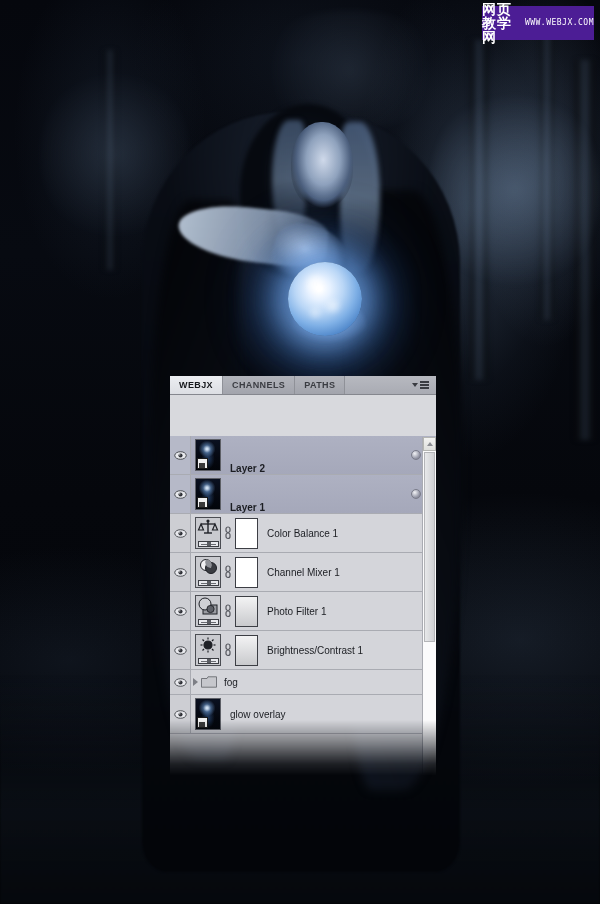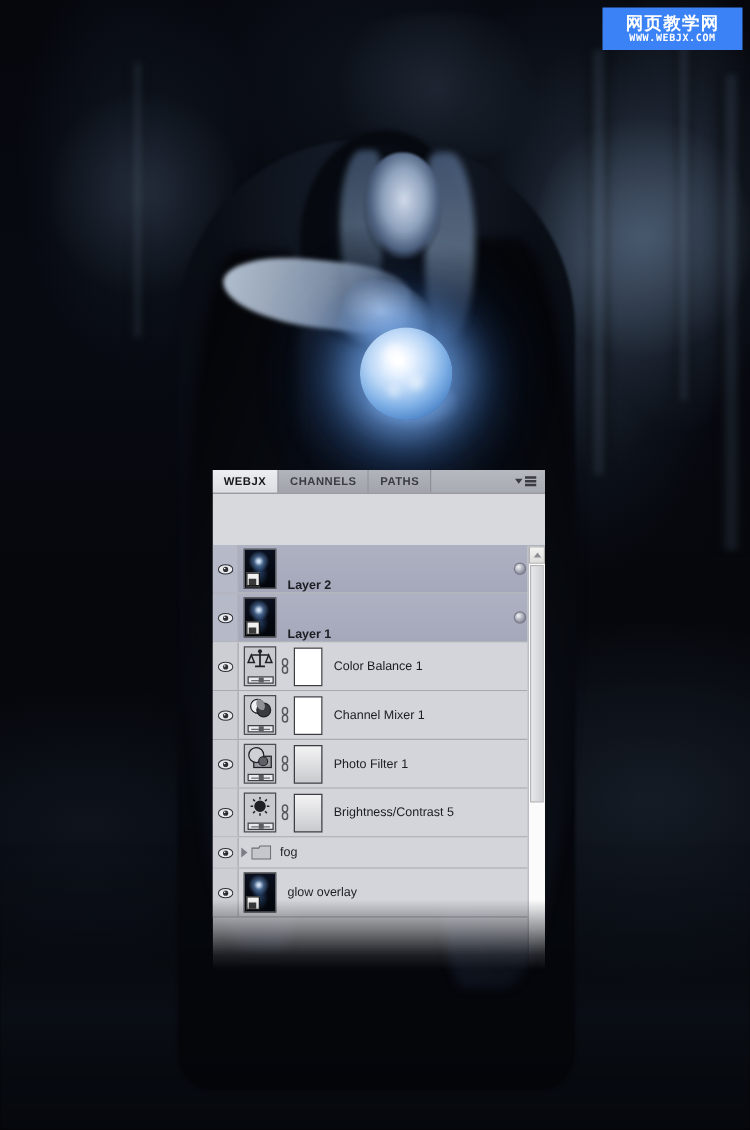--- a/index.html
+++ b/index.html
@@ -103,29 +103,29 @@
     position:absolute; left:100px; right:60px; top:620px; height:260px;
     background:
       radial-gradient(ellipse 180px 60px at 200px 700px, rgba(140,165,195,0.16), transparent 72%),
       radial-gradient(ellipse 150px 50px at 420px 740px, rgba(130,158,190,0.14), transparent 74%);
     filter:blur(8px);
   }
 
   
   #watermark {
     position:absolute; left:482px; top:6px; width:112px; height:34px;
-    background:#3b82f6; display:flex; flex-direction:column;
+    background:#4c1d95; display:flex; flex-direction:row;
     align-items:center; justify-content:center; gap:1px;
   }
   #watermark .wm-cn {
     color:#fff; font-size:14px; font-weight:bold; letter-spacing:1px;
     font-family:"DejaVu Sans", sans-serif; line-height:1;
   }
   #watermark .wm-url {
-    color:#fff; font-size:8px; font-weight:bold; letter-spacing:0.5px;
+    color:#fff; font-size:8px; font-weight:normal; letter-spacing:0.5px;
     font-family:"DejaVu Sans Mono", monospace; line-height:1;
   }
 
   
   #layers-panel {
     position:absolute; left:170px; top:376px; width:266px; height:400px;
     font-size:10px; color:#000;
     -webkit-mask-image:linear-gradient(180deg,#000 0%,#000 86%,rgba(0,0,0,0.55) 92%,rgba(0,0,0,0.12) 97%,transparent 100%);
     mask-image:linear-gradient(180deg,#000 0%,#000 86%,rgba(0,0,0,0.55) 92%,rgba(0,0,0,0.12) 97%,transparent 100%);
   }
@@ -541,21 +541,21 @@
             </g>
           </svg>
           <div class="adj-slider"></div>
         </div>
         <svg class="chain-ico" viewBox="0 0 8 14">
           <rect x="2" y="1" width="4" height="5.5" rx="2" fill="none" stroke="#55575e" stroke-width="1.2"></rect>
           <rect x="2" y="7" width="4" height="5.5" rx="2" fill="none" stroke="#55575e" stroke-width="1.2"></rect>
         </svg>
         <div class="mask-thumb dim"></div>
       </div>
-      <div class="layer-name">Brightness/Contrast 5</div>
+      <div class="layer-name">Brightness/Contrast 1</div>
       <div class="fx-cell"></div>
     </div>
 
     <div class="layer-row short">
       <div class="eye-cell">
         <svg class="eye-ico" viewBox="0 0 14 10">
           <ellipse cx="7" cy="5" rx="6.4" ry="4.2" fill="#e8e9ed" stroke="#2f3137" stroke-width="0.9"></ellipse>
           <circle cx="7" cy="5" r="2.3" fill="#2f3137"></circle>
             <circle cx="6.2" cy="4.2" r="0.7" fill="#fff"></circle>
         </svg>

